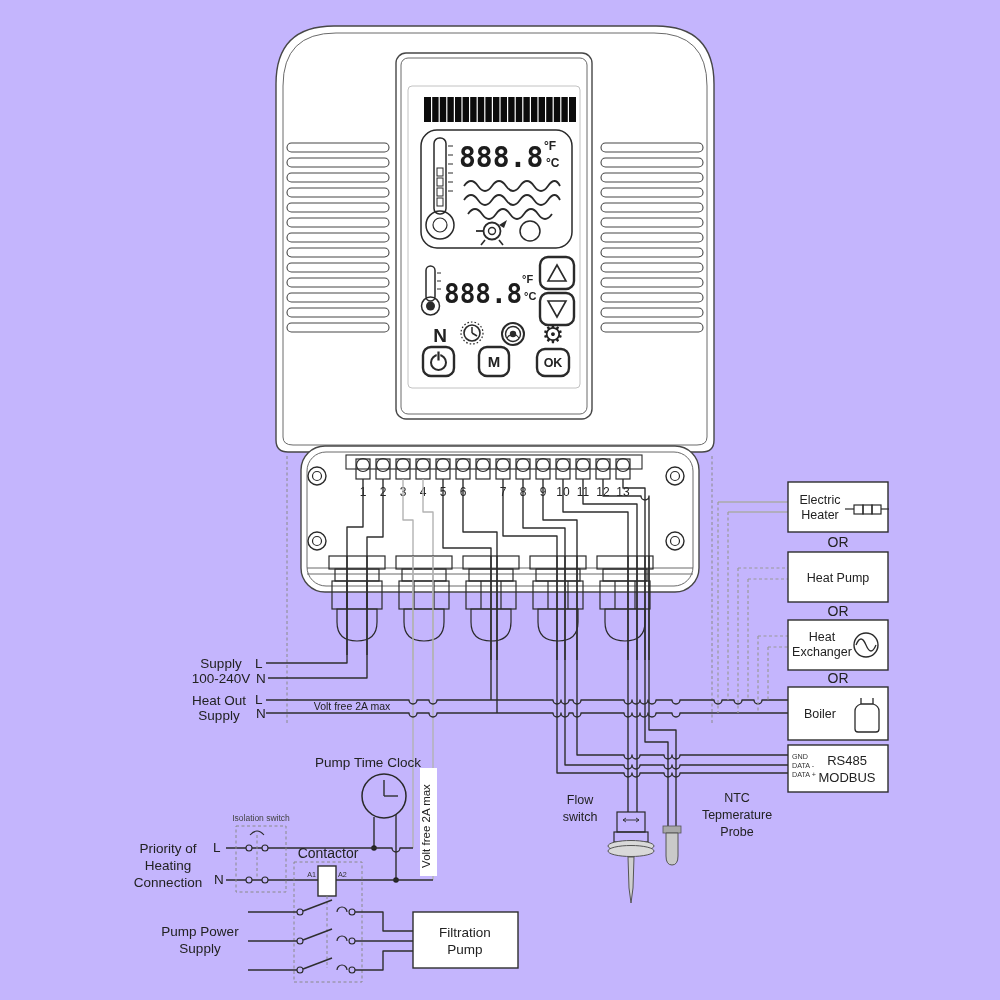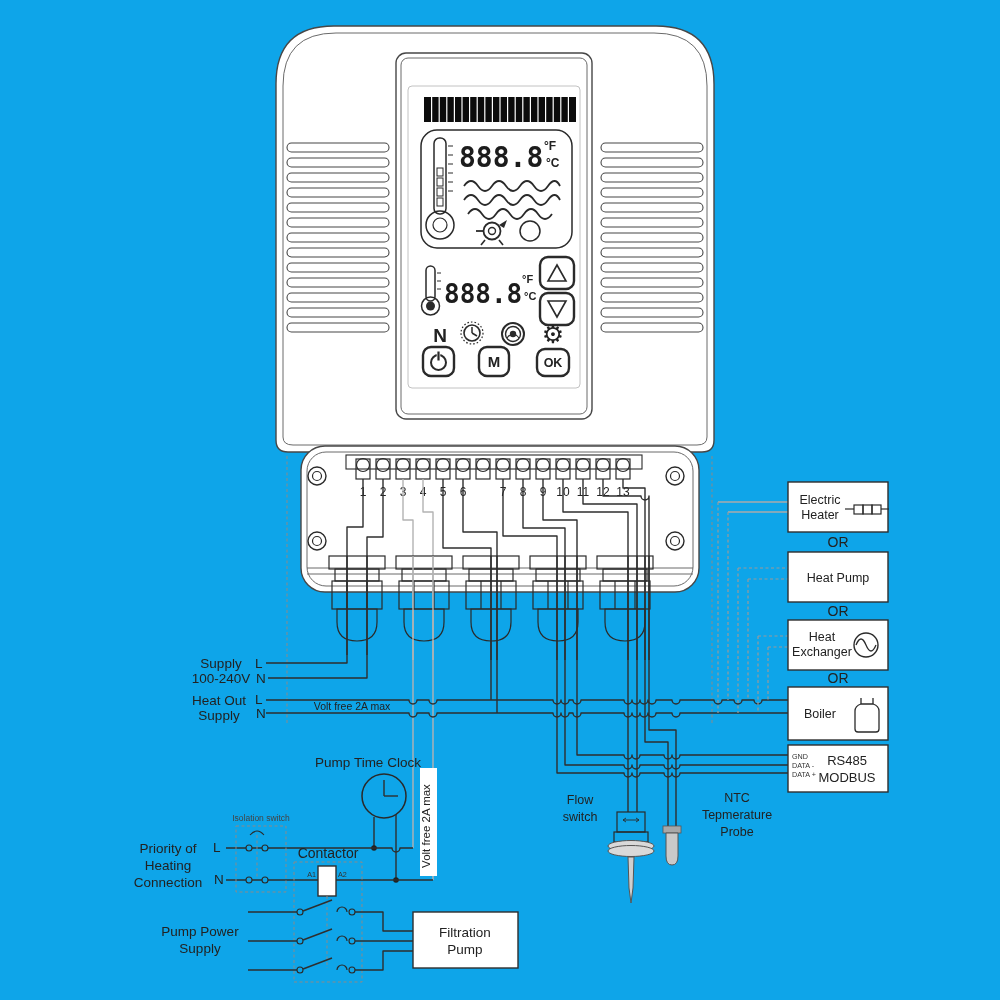--- a/index.html
+++ b/index.html
@@ -1,16 +1,16 @@
 <!DOCTYPE html>
 <html><head>
 <meta charset="utf-8">
 <style>
   html,body{margin:0;padding:0;background:#fff;}
-  .page{width:1000px;height:1000px;position:relative;background:#0ea5e9;overflow:hidden;}
+  .page{width:1000px;height:1000px;position:relative;background:#c4b5fd;overflow:hidden;}
   svg{position:absolute;top:0;left:0;}
   text{font-family:"Liberation Sans","DejaVu Sans",sans-serif;fill:#222;}
   .seg{font-family:"DejaVu Sans Mono",monospace;font-weight:bold;fill:#1c1c1c;}
   .lbl{font-size:13.5px;}
   .sm{font-size:12.5px;}
   .tiny{font-size:8.5px;fill:#444;}
   .pin{font-size:7.2px;fill:#333;}
   .wire{stroke:#2e2e2e;stroke-width:1.4;fill:none;stroke-linejoin:round;}
   .gwire{stroke:#b3b3b3;stroke-width:1.4;fill:none;stroke-linejoin:round;}
   .dwire{stroke:#9a9a9a;stroke-width:1.2;fill:none;stroke-dasharray:3,2.5;}

